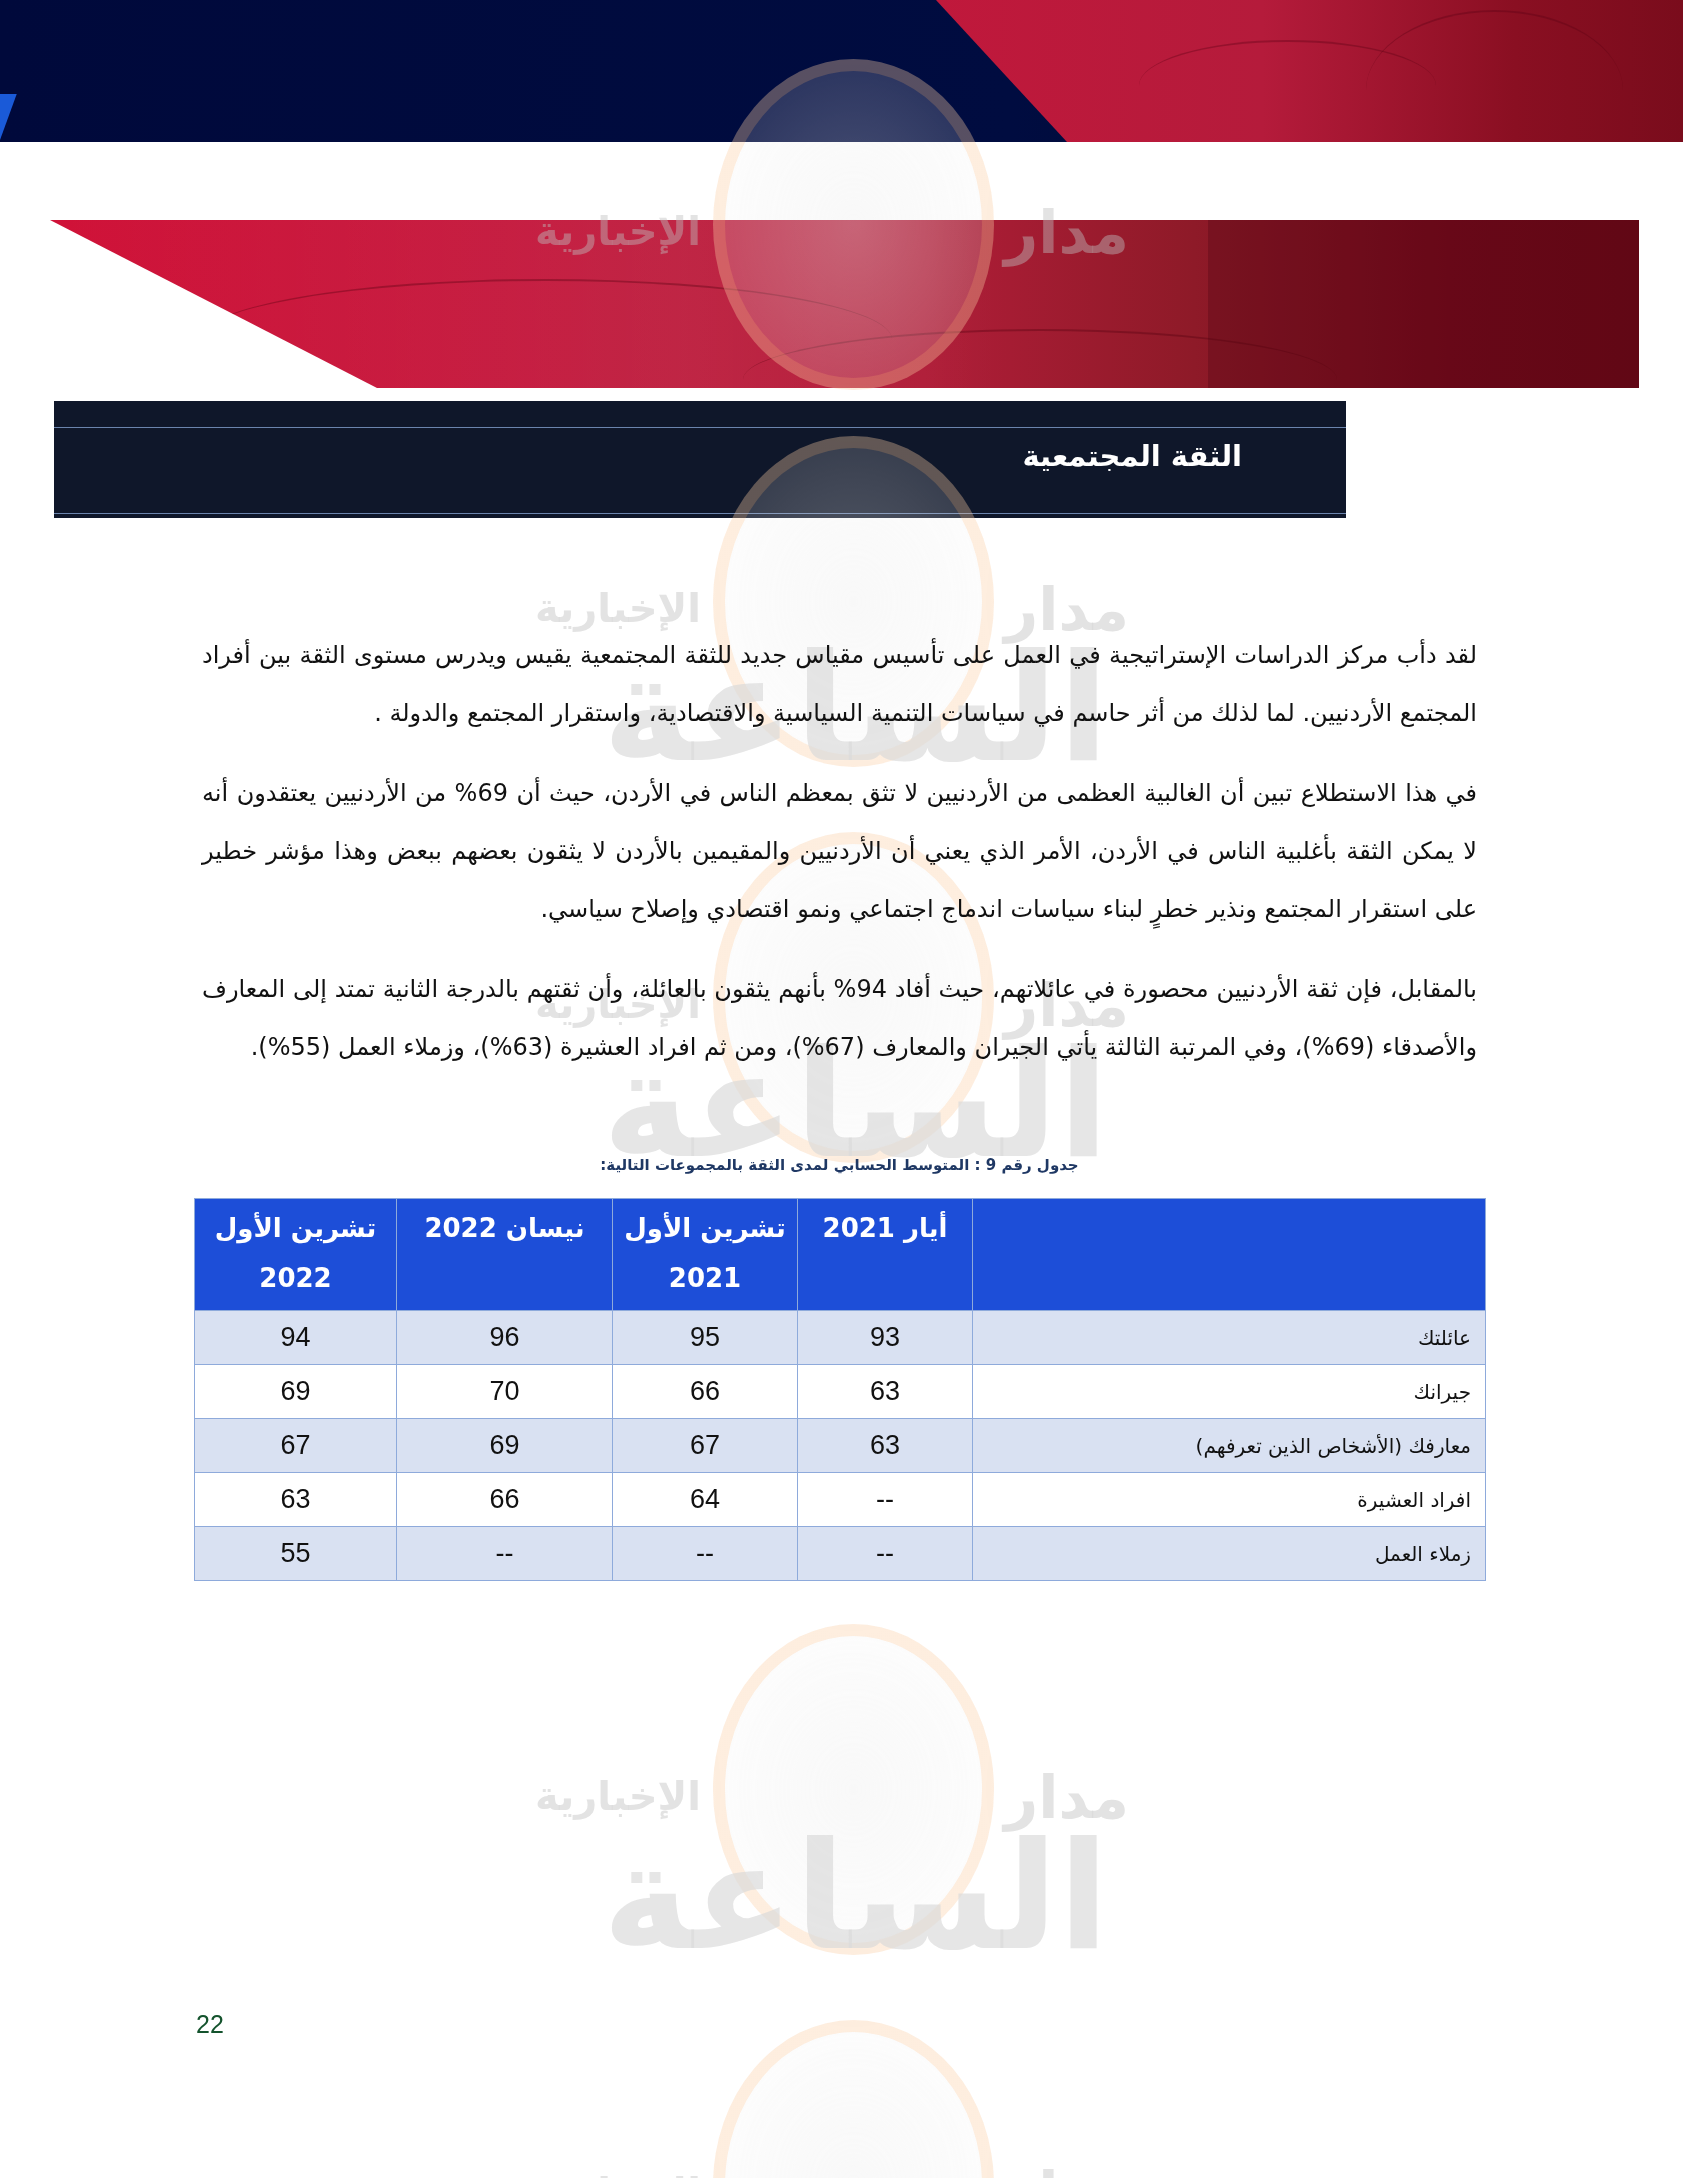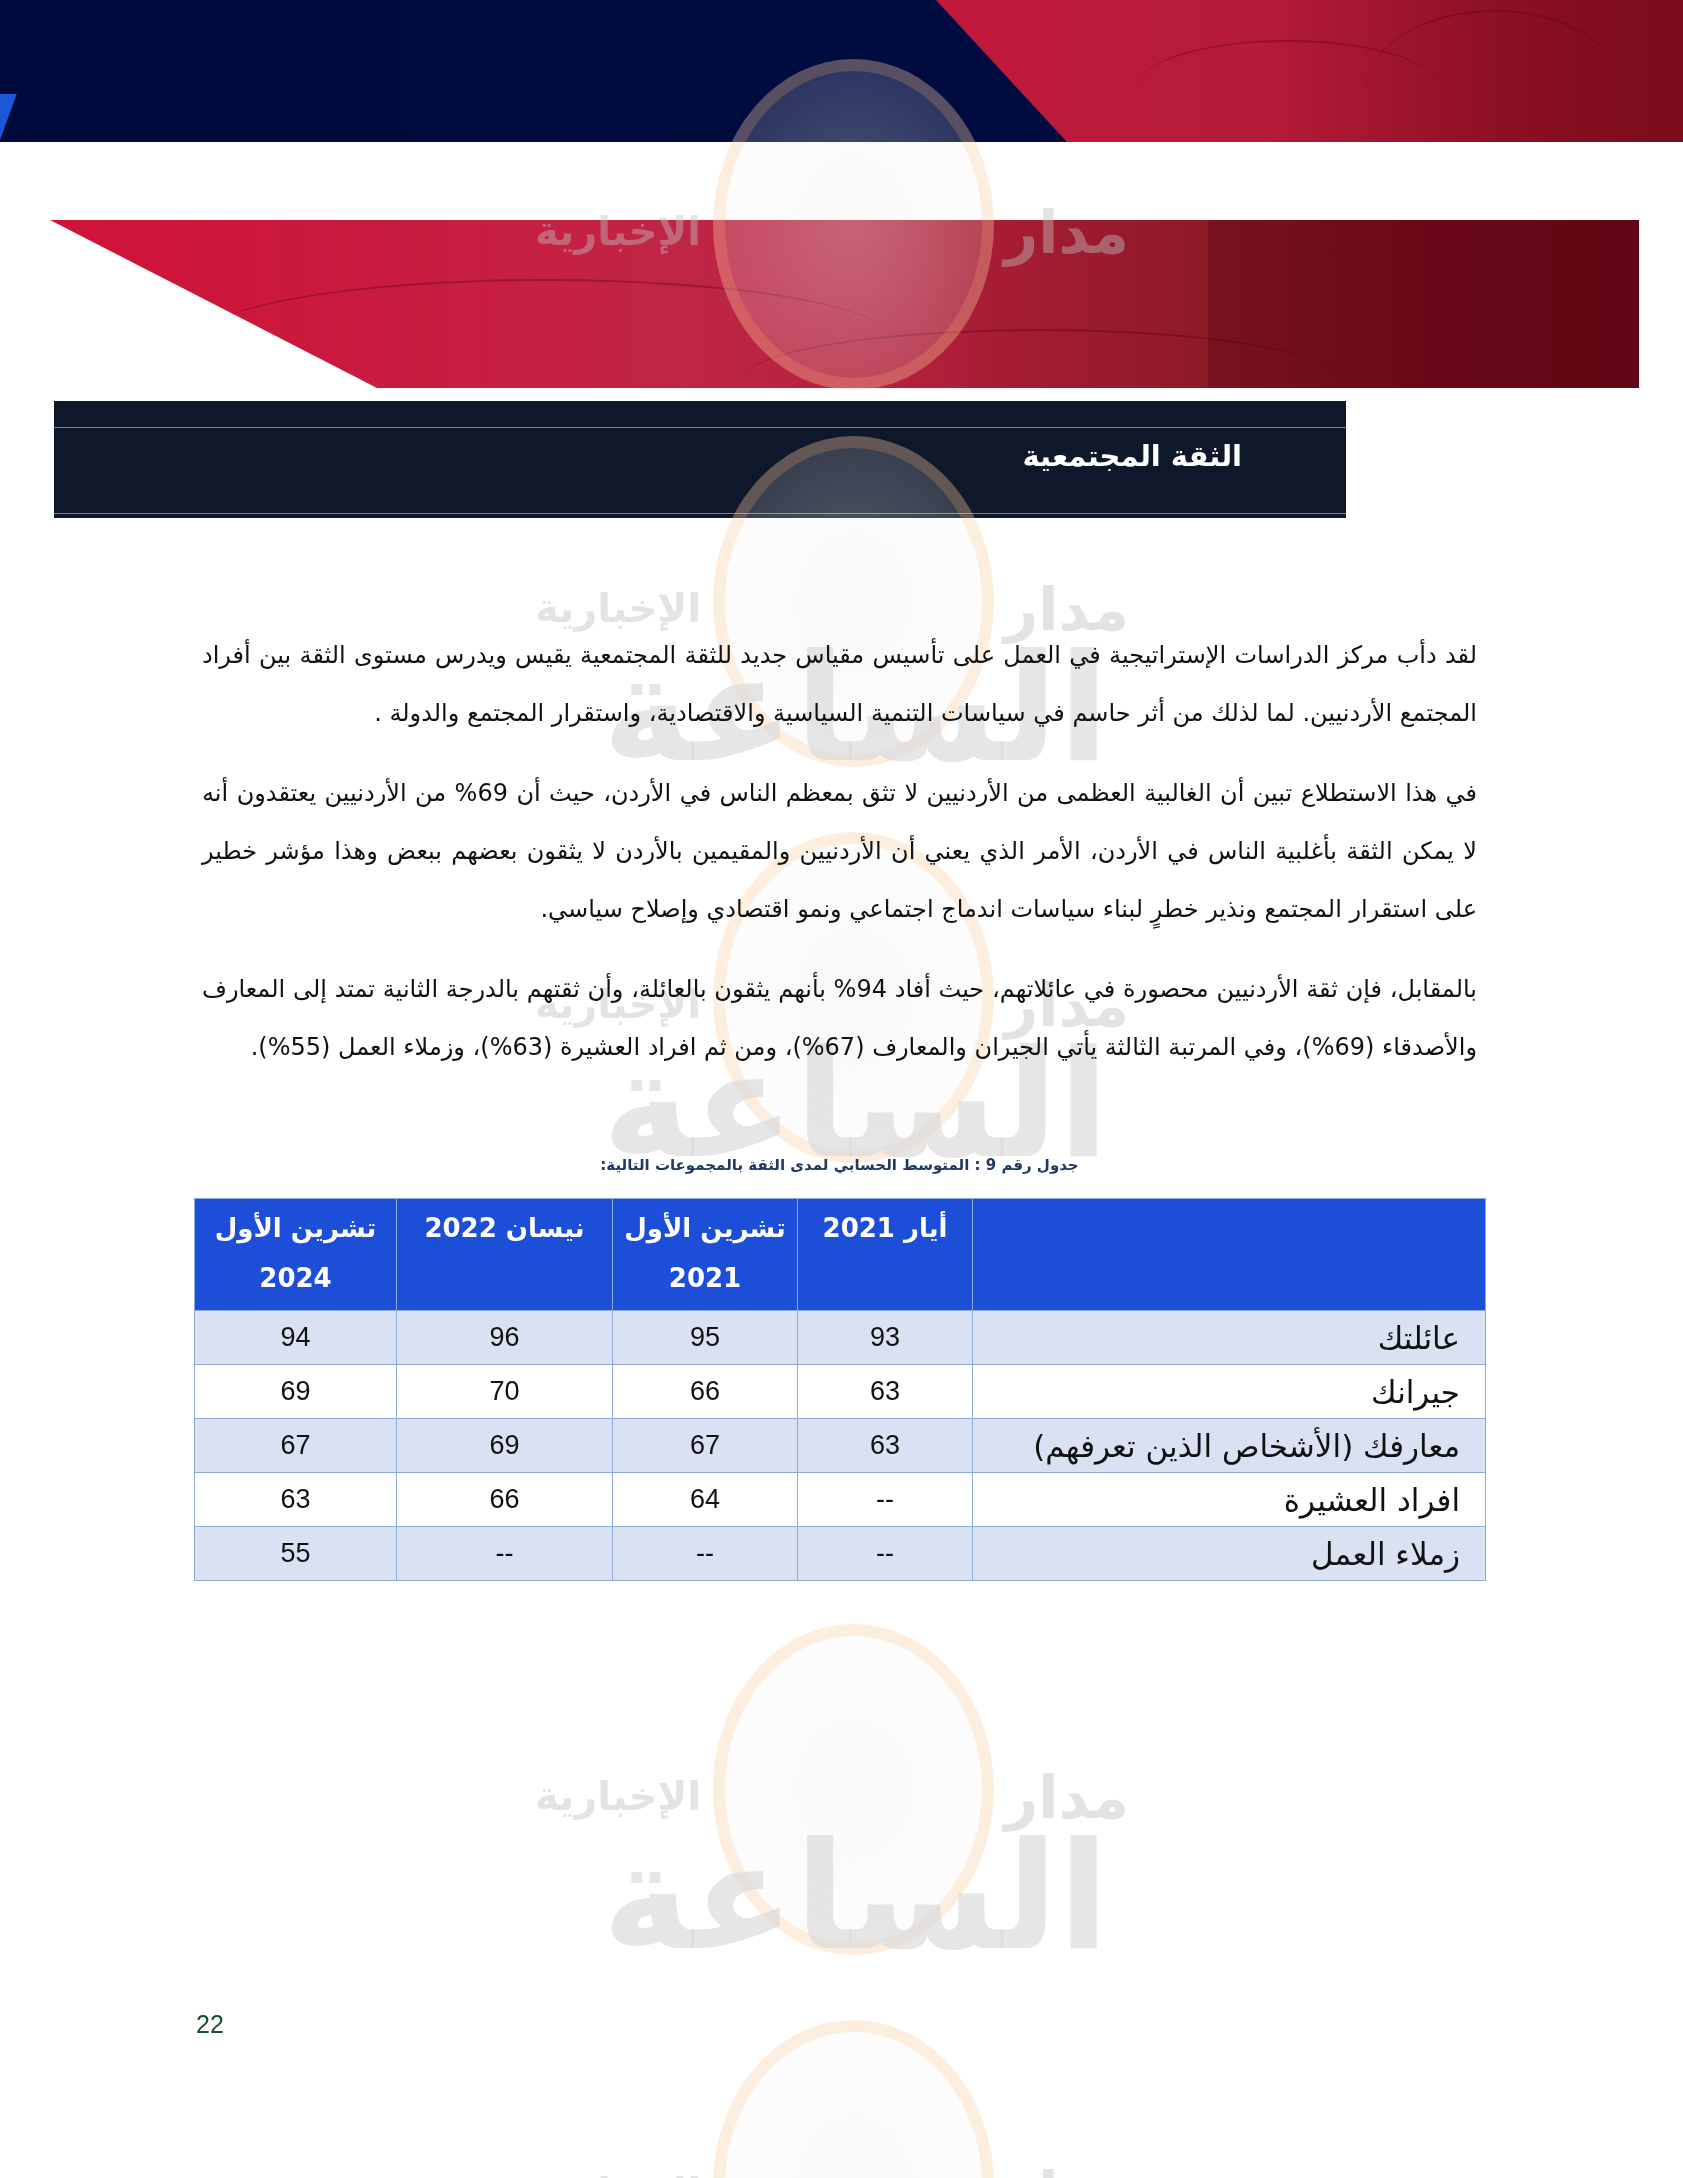--- a/index.html
+++ b/index.html
@@ -75,21 +75,21 @@
     font-family:"Liberation Sans", sans-serif;
   }
   table.trust th, table.trust td { border:1px solid #8eaadb; padding:0; }
   table.trust th {
     background:#1d4ed8; color:#ffffff; font-weight:bold; font-size:26px;
     height:107px; text-align:center; line-height:50px; vertical-align:top; padding-top:4px;
     font-family:"DejaVu Sans", sans-serif;
   }
   table.trust td { height:53px; font-size:27px; color:#111; text-align:center; }
   table.trust td.label {
-    text-align:right; padding-right:25px; font-size:31px;
+    text-align:right; padding-right:14px; font-size:20px;
     font-family:"DejaVu Sans", sans-serif;
   }
   table.trust tr.odd td { background:#d9e1f2; }
   table.trust tr.even td { background:#ffffff; }
   
   .page-num {
     position:absolute; left:196px; top:2010px;
     font-size:25px; color:#14532d; font-family:"Liberation Sans", sans-serif;
   }
   
@@ -196,21 +196,21 @@
       <th>
           <div>تشرين الأول</div>
           <div>2021</div>
         </th>
       <th>
           <div>نيسان 2022</div>
           <div></div>
         </th>
       <th>
           <div>تشرين الأول</div>
-          <div>2024</div>
+          <div>2022</div>
         </th>
     </tr>
   </thead>
   <tbody>
     <tr class="odd">
       <td class="label">عائلتك</td>
       <td>93</td>
       <td>95</td>
       <td>96</td>
       <td>94</td>

